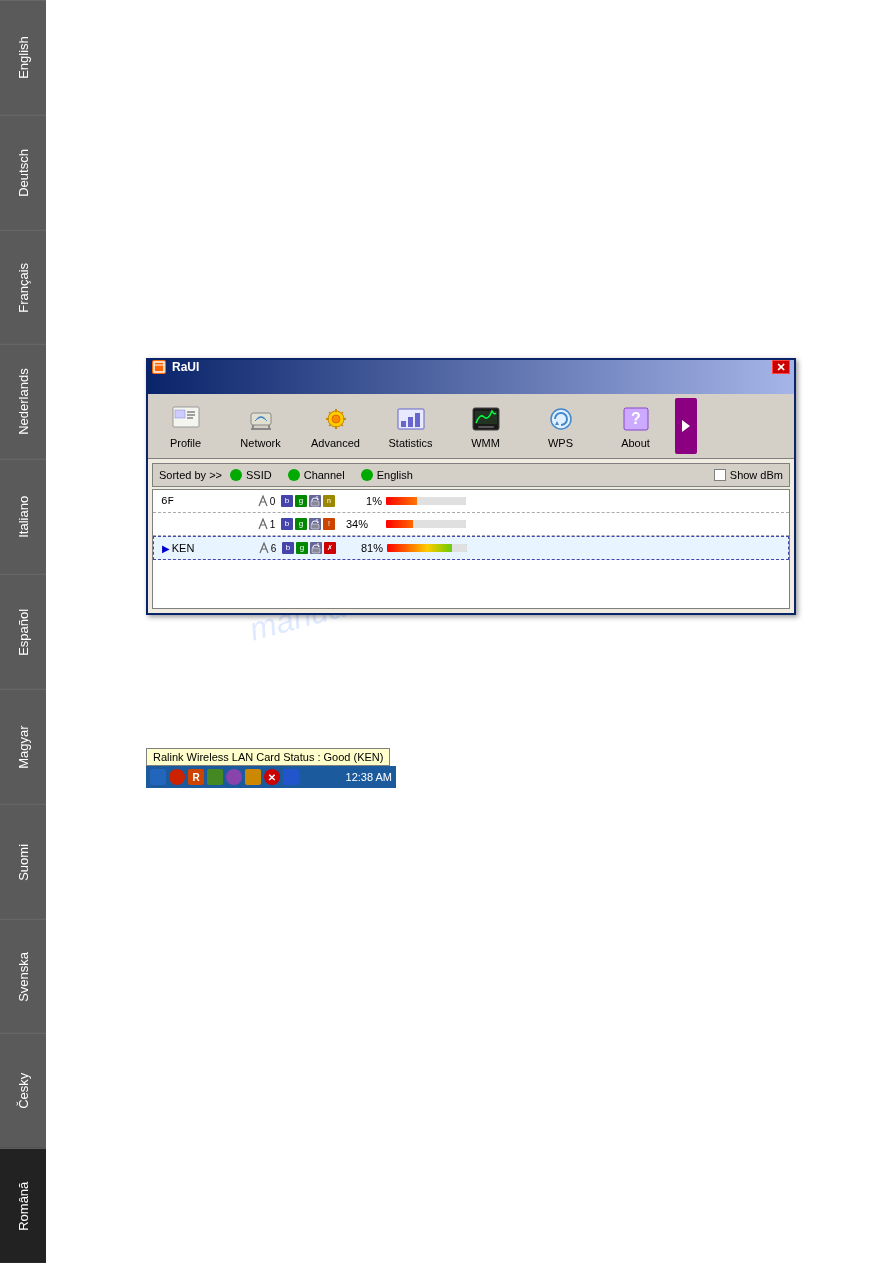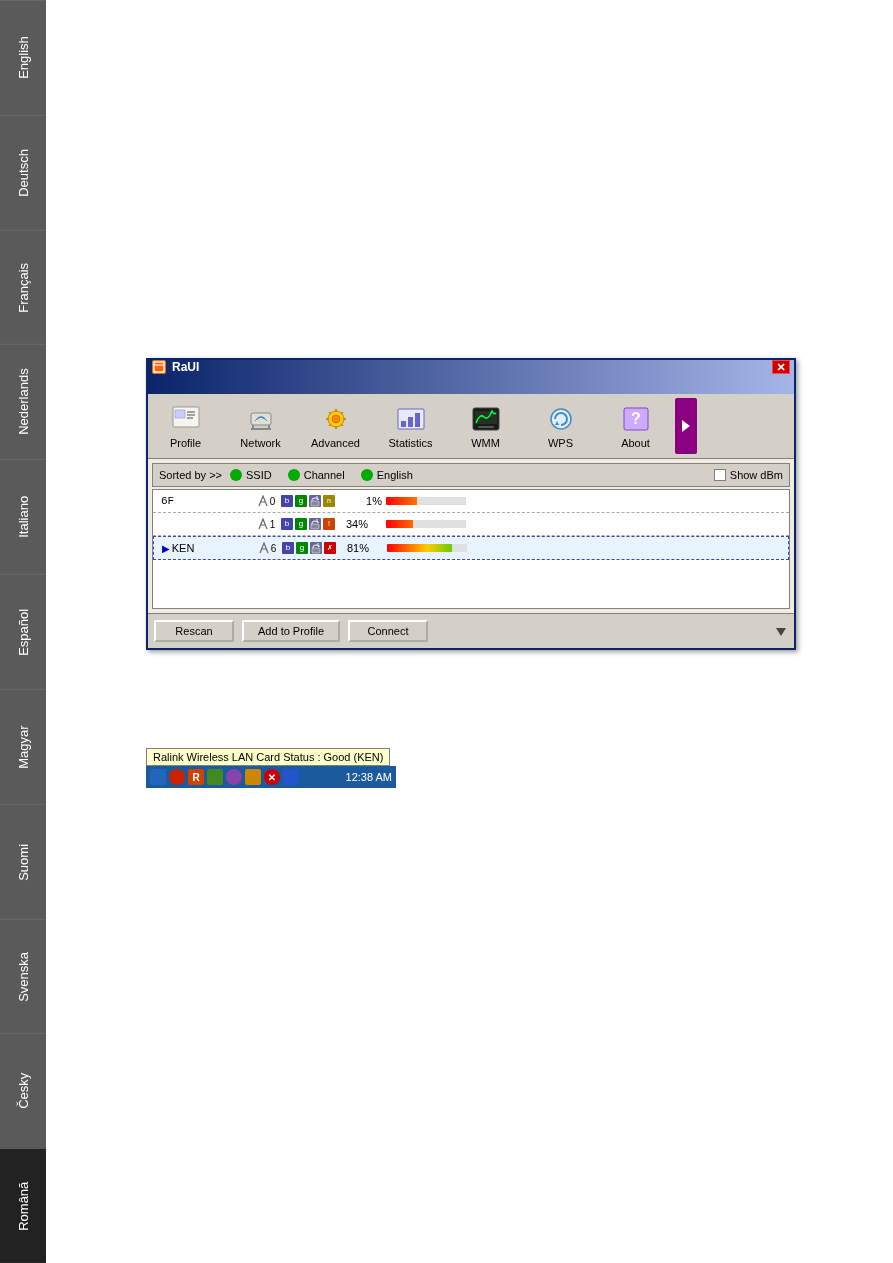--- a/index.html
+++ b/index.html
@@ -578,42 +578,32 @@
               <span style="width:12px;height:12px;background:#4444aa;border-radius:1px;display:inline-block;font-size:8px;color:white;text-align:center;line-height:12px;">b</span>
               <span style="width:12px;height:12px;background:#008800;border-radius:1px;display:inline-block;font-size:8px;color:white;text-align:center;line-height:12px;">g</span>
               <span style="width:12px;height:12px;background:#666699;border-radius:1px;display:inline-block;">
                 <svg width="12" height="12" viewBox="0 0 12 12">
                     <path d="M3 9 L3 5 Q3 3 6 3 Q9 3 9 5 L9 5 Q9 3 8 2.5 L8 1" fill="none" stroke="#fff" stroke-width="1"></path>
                     <rect x="2" y="6" width="8" height="5" rx="1" fill="#888899" stroke="#fff" stroke-width="0.5"></rect>
                   </svg>
               </span>
               <span style="width:12px;height:12px;background:#cc0000;border-radius:1px;display:inline-block;font-size:7px;color:white;text-align:center;line-height:12px;">✗</span>
             </div>
-            <span style="font-size:11px;padding-right:4px;">81%</span>
+            <span style="font-size:11px;text-align:right;padding-right:4px;">81%</span>
             <div style="display:flex;align-items:center;height:10px;">
               <div style="width:80px;height:8px;background:linear-gradient(to right,#ff0000,#ff6600,#ffcc00,#88cc00,#00cc88);border-radius:1px;position:relative;overflow:hidden;">
                 <div style="position:absolute;right:0;top:0;width:19%;height:100%;background:#e0e0e0;"></div>
               </div>
             </div>
           </div>
         </div>
       </div>
 
     </div>
 
-    <div class="bottom-bar">
-      <button class="action-btn">Rescan</button>
-      <button class="action-btn">Add to Profile</button>
-      <button class="action-btn">Connect</button>
-      <div style="margin-left:auto;display:flex;align-items:center;">
-        <svg width="14" height="14" viewBox="0 0 14 14">
-          <polygon points="2,4 12,4 7,12" fill="#444"></polygon>
-        </svg>
-      </div>
-    </div>
 
   </div>
 
   <div class="taskbar-tooltip">Ralink Wireless LAN Card Status : Good (KEN)</div>
 
   <div class="taskbar-strip">
     <div class="taskbar-icon" style="background:#2266bb;"></div>
     <div class="taskbar-icon" style="background:#cc2200;border-radius:50%;"></div>
     <div style="width:16px;height:16px;background:#cc4400;border-radius:2px;display:flex;align-items:center;justify-content:center;">
       <span style="color:white;font-size:10px;font-weight:bold;">R</span>

